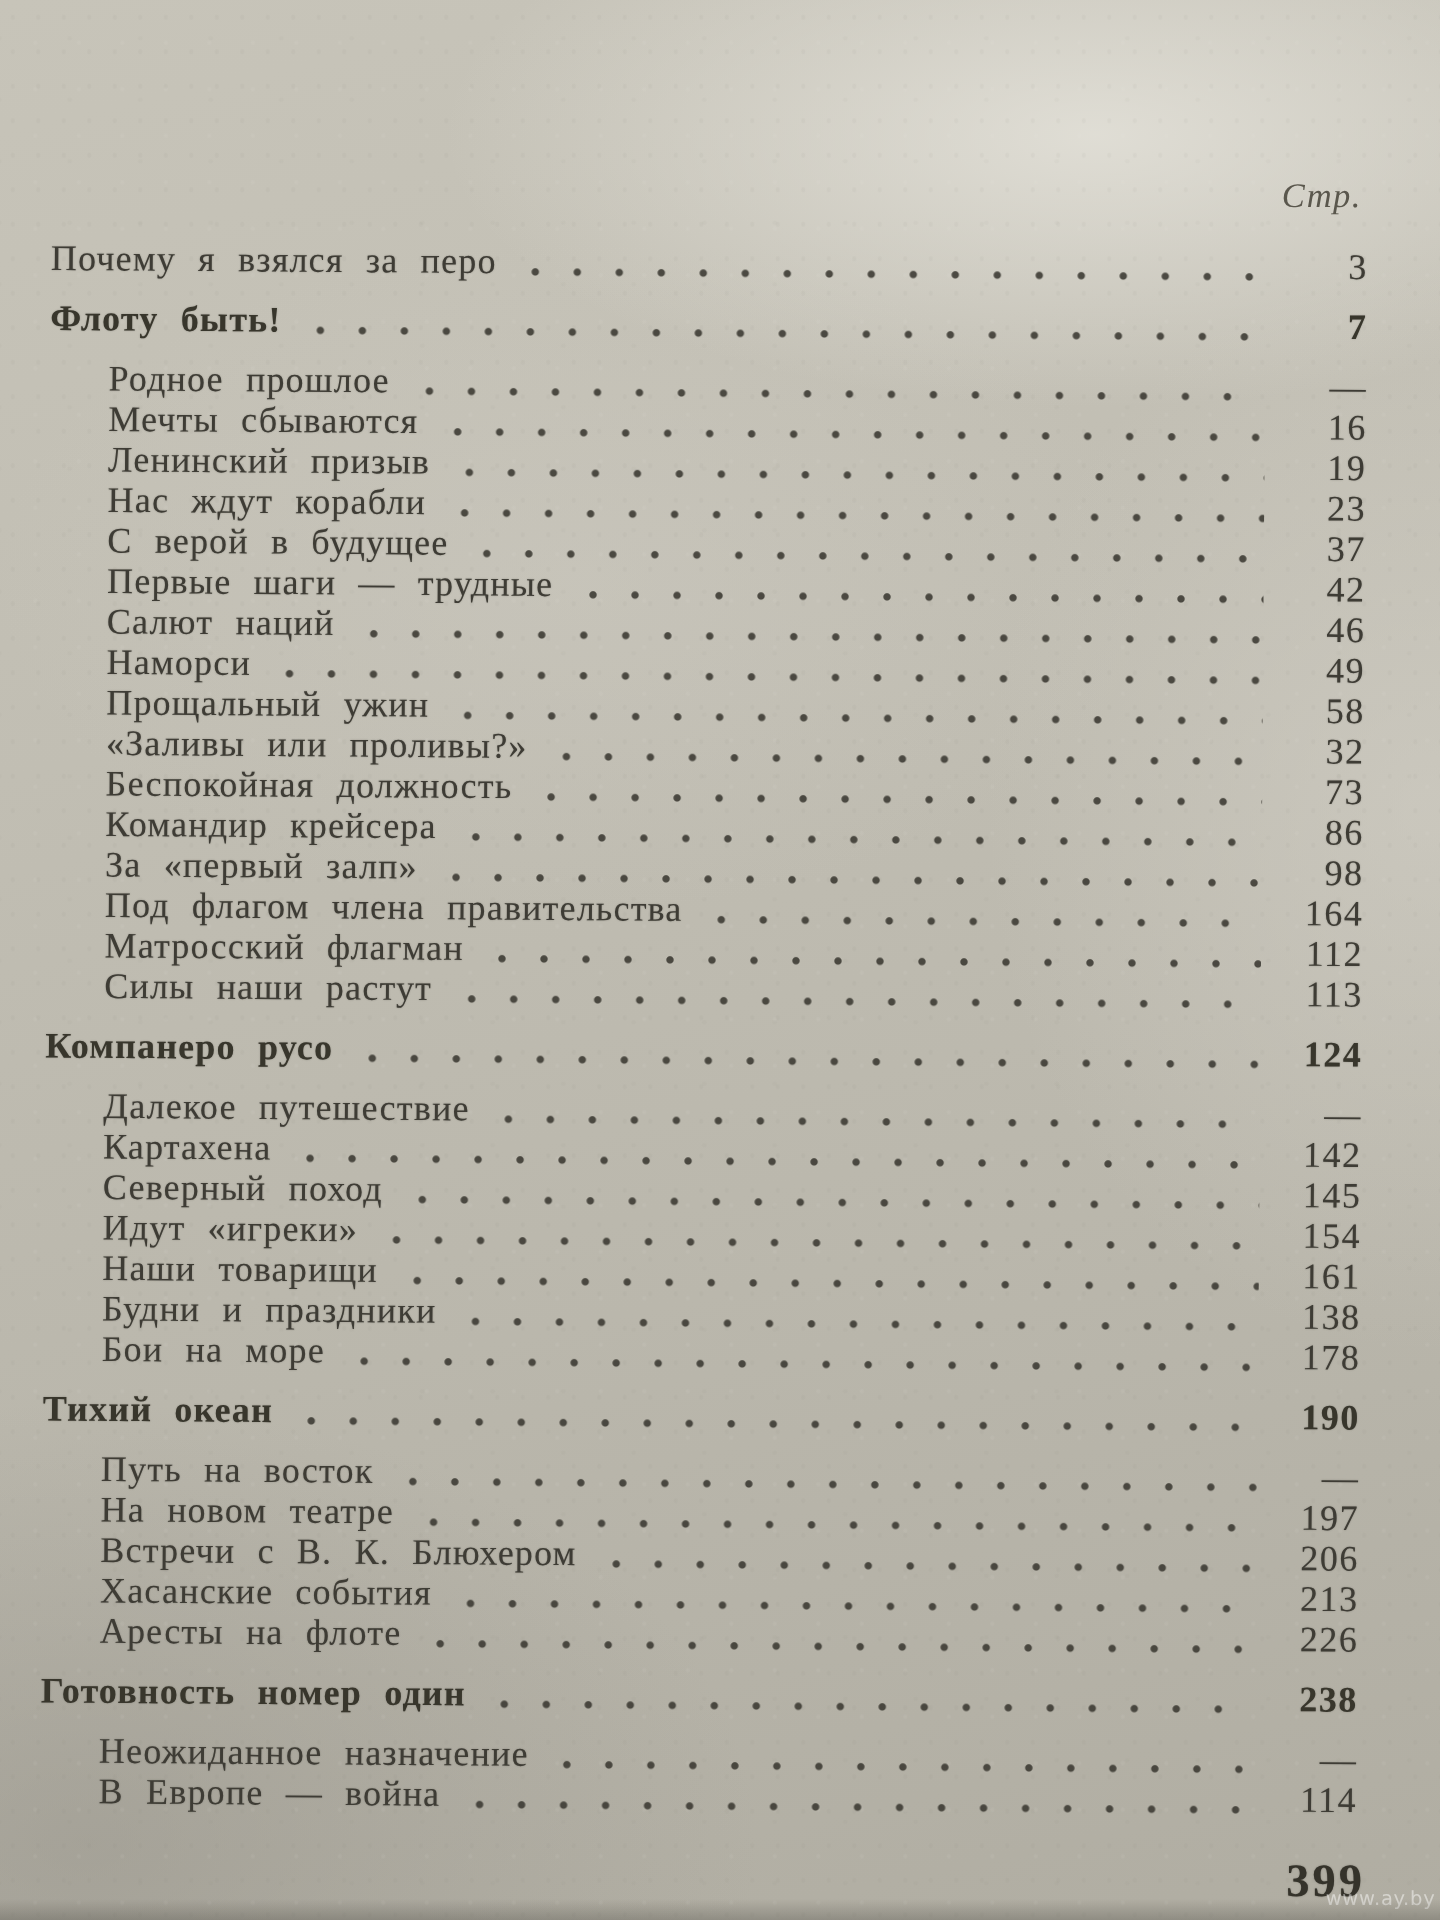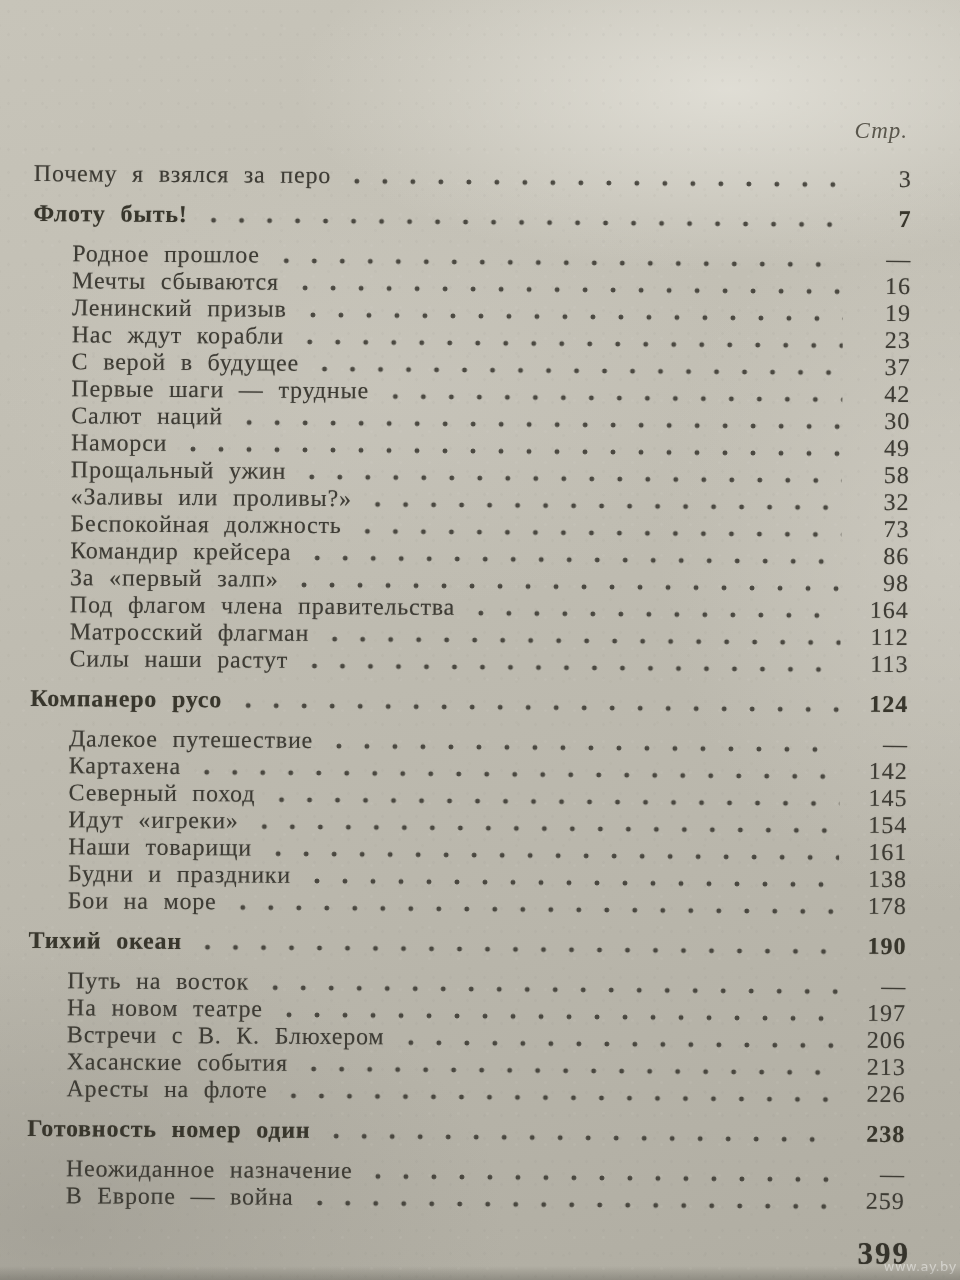--- a/index.html
+++ b/index.html
@@ -144,21 +144,21 @@
 
   <div class="row l1">
     <span class="label">Первые шаги — трудные</span>
     <span class="leader"></span>
     <span class="pg">42</span>
   </div>
 
   <div class="row l1">
     <span class="label">Салют наций</span>
     <span class="leader"></span>
-    <span class="pg">30</span>
+    <span class="pg">46</span>
   </div>
 
   <div class="row l1">
     <span class="label">Наморси</span>
     <span class="leader"></span>
     <span class="pg">49</span>
   </div>
 
   <div class="row l1">
     <span class="label">Прощальный ужин</span>
@@ -300,20 +300,20 @@
 
   <div class="row l1">
     <span class="label">Неожиданное назначение</span>
     <span class="leader"></span>
     <span class="pg">—</span>
   </div>
 
   <div class="row l1">
     <span class="label">В Европе — война</span>
     <span class="leader"></span>
-    <span class="pg">259</span>
+    <span class="pg">114</span>
   </div>
 </div>
 
   <div class="pagenum">399</div>
 
   <div class="watermark">www.ay.by</div>
 </div>
 
 </body></html>

